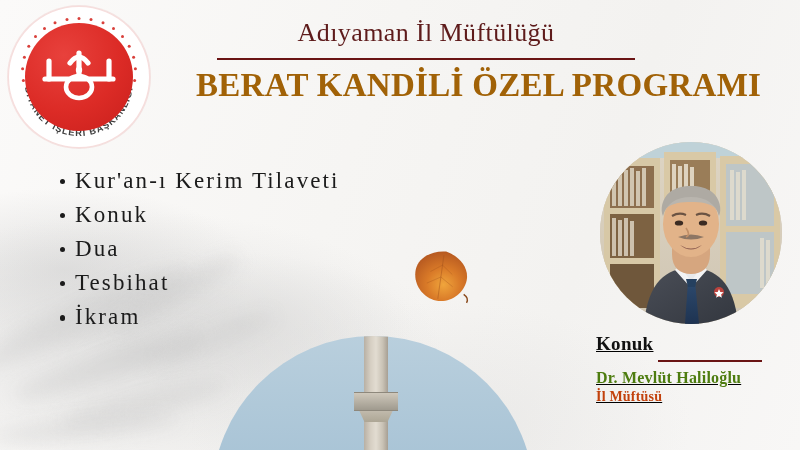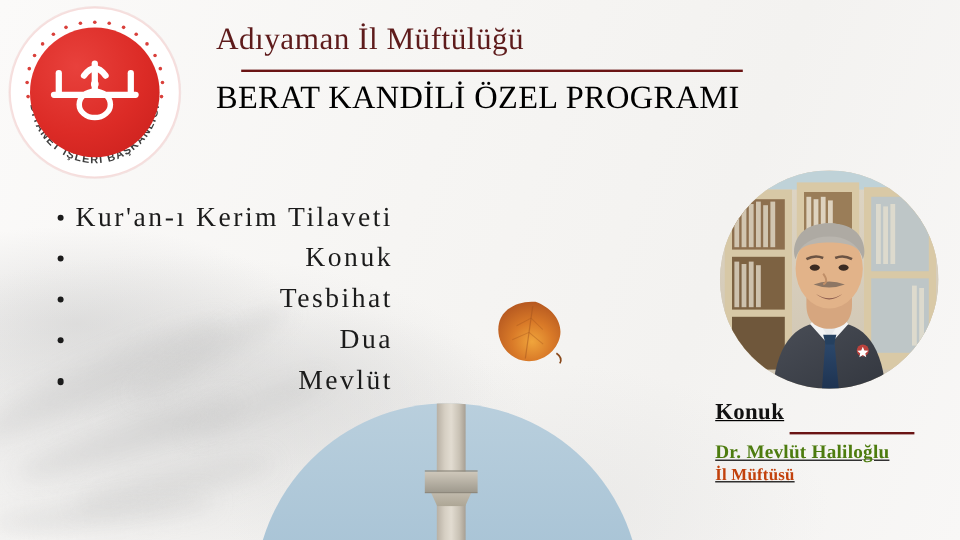--- a/index.html
+++ b/index.html
@@ -78,56 +78,55 @@
     left: 17px; top: 17px;
     width: 108px; height: 108px;
     border-radius: 50%;
     background: radial-gradient(circle at 36% 30%, #e8413c 0%, #dc2b26 55%, #c81f1c 100%);
   }
   .calligraphy { position:absolute; left:17px; top:17px; width:108px; height:108px; }
 
   
   .header {
     position: absolute;
-    left: 180px;
+    left: 196px;
     top: 18px;
     width: 460px;
-    text-align: left;
+    text-align: center;
   }
   .org-name {
     font-size: 26px;
     color: #5e1b1b;
     letter-spacing: 0.4px;
     line-height: 1.18;
     white-space: nowrap;
   }
   .rule {
     width: 418px;
     height: 2.4px;
     background: #6a1414;
     margin: 9px auto 7px auto;
   }
   .program-title {
-    font-size: 27px;
-    font-weight: 400;
-    color: #000000;
+    font-size: 33px;
+    font-weight: 700;
+    color: #a16207;
     letter-spacing: 0.3px;
     white-space: nowrap;
     line-height: 1.1;
   }
 
   
   .agenda {
     position: absolute;
-    left: 46px;
+    left: 58px;
     top: 164px;
     list-style: none;
     margin: 0;
     padding: 0;
-    text-align: right;
   }
   .agenda li {
     position: relative;
     padding-left: 17px;
     font-size: 23px;
     color: #1b1b1b;
     letter-spacing: 2.1px;
     line-height: 1.48;
     white-space: nowrap;
   }
@@ -314,23 +313,23 @@
 
   <div class="header">
     <div class="org-name">Adıyaman İl Müftülüğü</div>
     <div class="rule"></div>
     <div class="program-title">BERAT KANDİLİ ÖZEL PROGRAMI</div>
   </div>
 
   <ul class="agenda">
     <li>Kur'an-ı Kerim Tilaveti</li>
     <li>Konuk</li>
+    <li>Dua</li>
     <li>Tesbihat</li>
-    <li>Dua</li>
-    <li>Mevlüt</li>
+    <li>İkram</li>
   </ul>
 
   <svg class="leaf" viewBox="0 0 62 62">
     <defs>
       <radialGradient id="leafGrad" cx="42%" cy="34%" r="72%">
         <stop offset="0%" stop-color="#f0a53c"></stop>
         <stop offset="45%" stop-color="#d97a28"></stop>
         <stop offset="100%" stop-color="#b0531f"></stop>
       </radialGradient>
     </defs>

